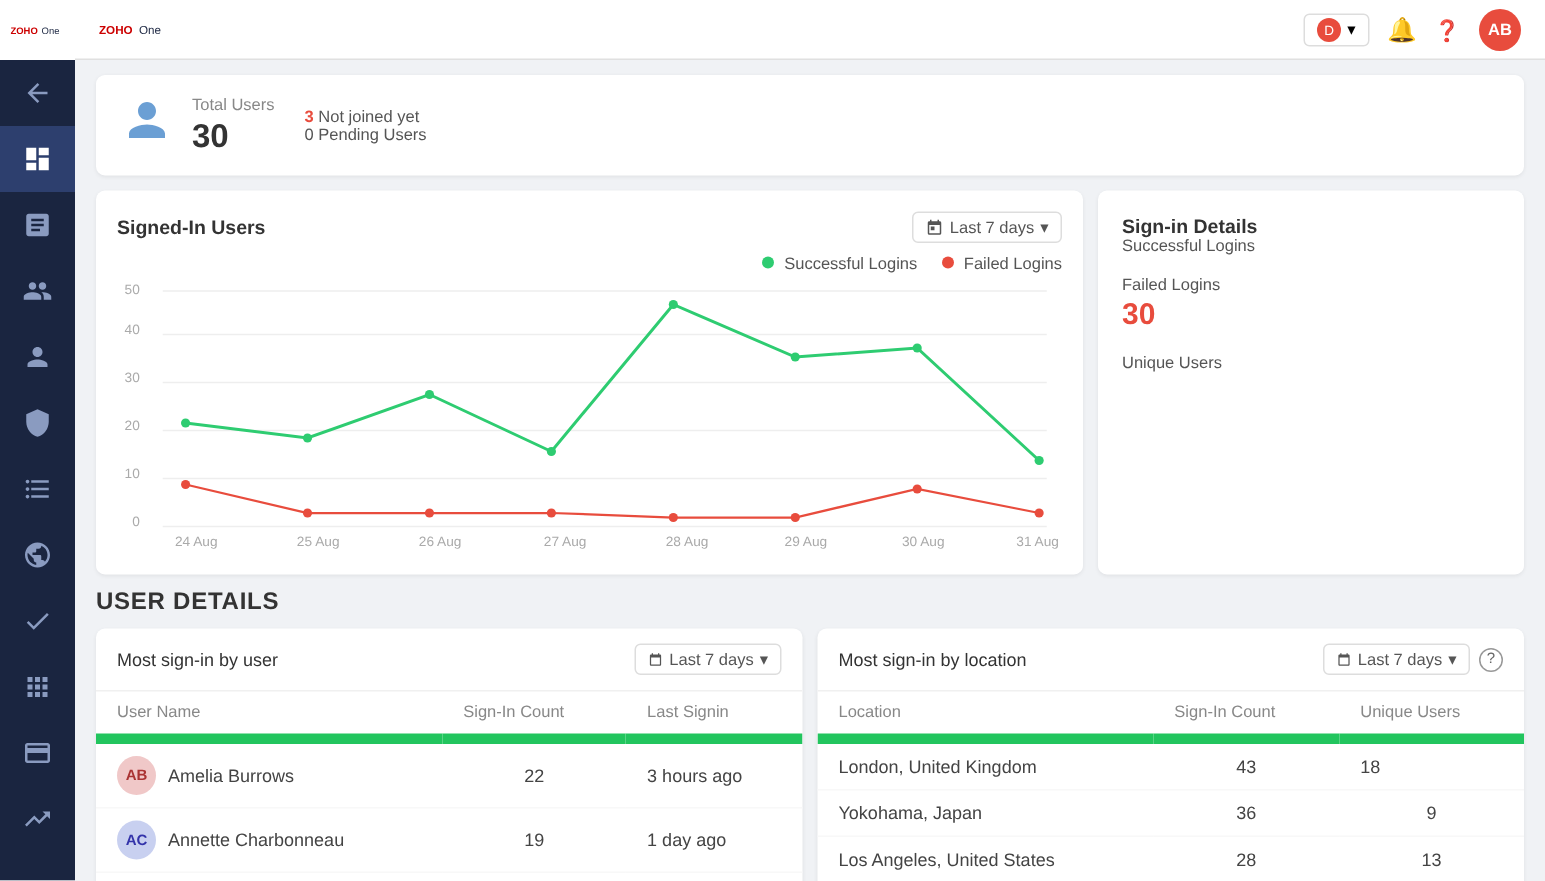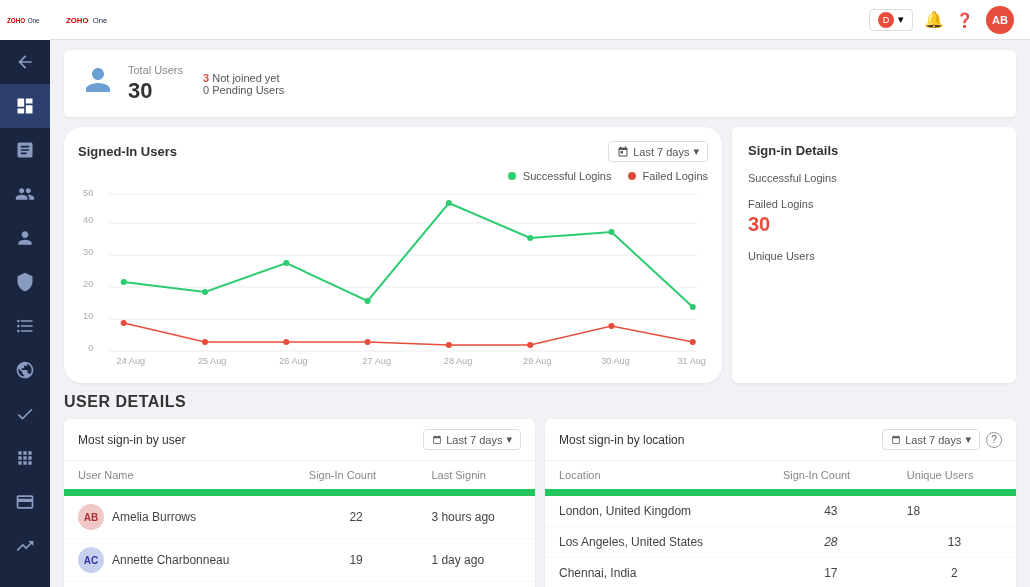--- a/index.html
+++ b/index.html
@@ -143,21 +143,21 @@
       color: #333;
     }
 
     
     .middle-row {
       display: flex;
       gap: 10px;
     }
     .chart-card {
       background: #fff;
-      border-radius: 18px;
+      border-radius: 6px;
       padding: 14px;
       flex: 2.5;
       box-shadow: 0 1px 3px rgba(0,0,0,0.07);
     }
     .signin-details-card {
       background: #fff;
       border-radius: 6px;
       padding: 16px;
       flex: 1;
       box-shadow: 0 1px 3px rgba(0,0,0,0.07);
@@ -481,21 +481,21 @@
           <circle cx="205" cy="156" r="3" fill="#e84c3d"></circle>
           <circle cx="285" cy="156" r="3" fill="#e84c3d"></circle>
           <circle cx="365" cy="159" r="3" fill="#e84c3d"></circle>
           <circle cx="445" cy="159" r="3" fill="#e84c3d"></circle>
           <circle cx="525" cy="140" r="3" fill="#e84c3d"></circle>
           <circle cx="605" cy="156" r="3" fill="#e84c3d"></circle>
         </svg>
       </div>
 
       <div class="signin-details-card">
-        <div class="card-title" style="margin-bottom:14px;">Sign-in Details</div>
+        <div class="card-title" style="">Sign-in Details</div>
         <div class="signin-stat">
           <div class="signin-stat-label">Successful Logins</div>
         </div>
         <div class="signin-stat">
           <div class="signin-stat-label">Failed Logins</div>
           <div class="signin-stat-value color-red">30</div>
         </div>
         <div class="signin-stat">
           <div class="signin-stat-label">Unique Users</div>
         </div>
@@ -582,22 +582,27 @@
                 <th>Unique Users</th>
               </tr>
             </thead>
             <tbody id="location-table-body">
             <tr>
     <td>London, United Kingdom</td>
     <td style="text-align:center;">43</td>
     <td style="text-align:left;">18</td>
   </tr>
                 <tr>
+    <td>Yokohama, Japan</td>
+    <td style="text-align:center;">36</td>
+    <td style="text-align:center;">9</td>
+  </tr>
+                <tr>
     <td>Los Angeles, United States</td>
-    <td style="text-align:center;font-style:italic;">28</td>
+    <td style="text-align:center;">28</td>
     <td style="text-align:center;">13</td>
   </tr>
                 <tr>
     <td>Chennai, India</td>
     <td style="text-align:center;">17</td>
     <td style="text-align:center;">2</td>
   </tr>
               </tbody>
           </table>
         </div>

